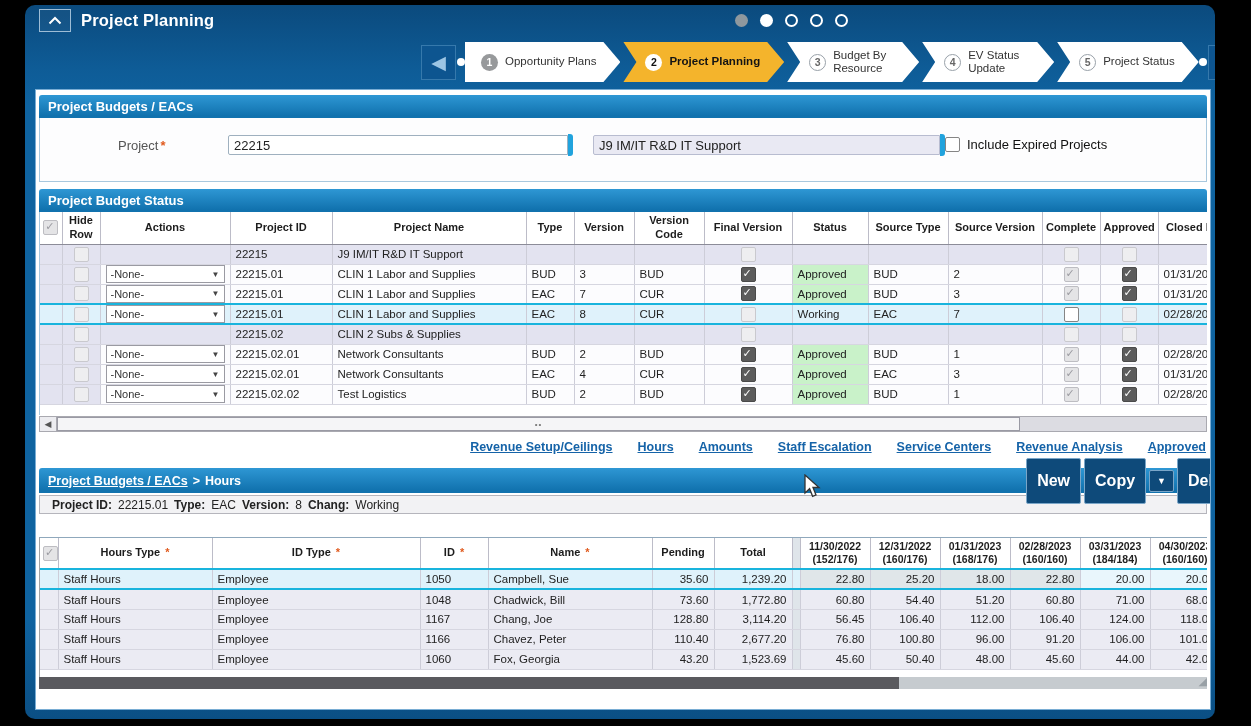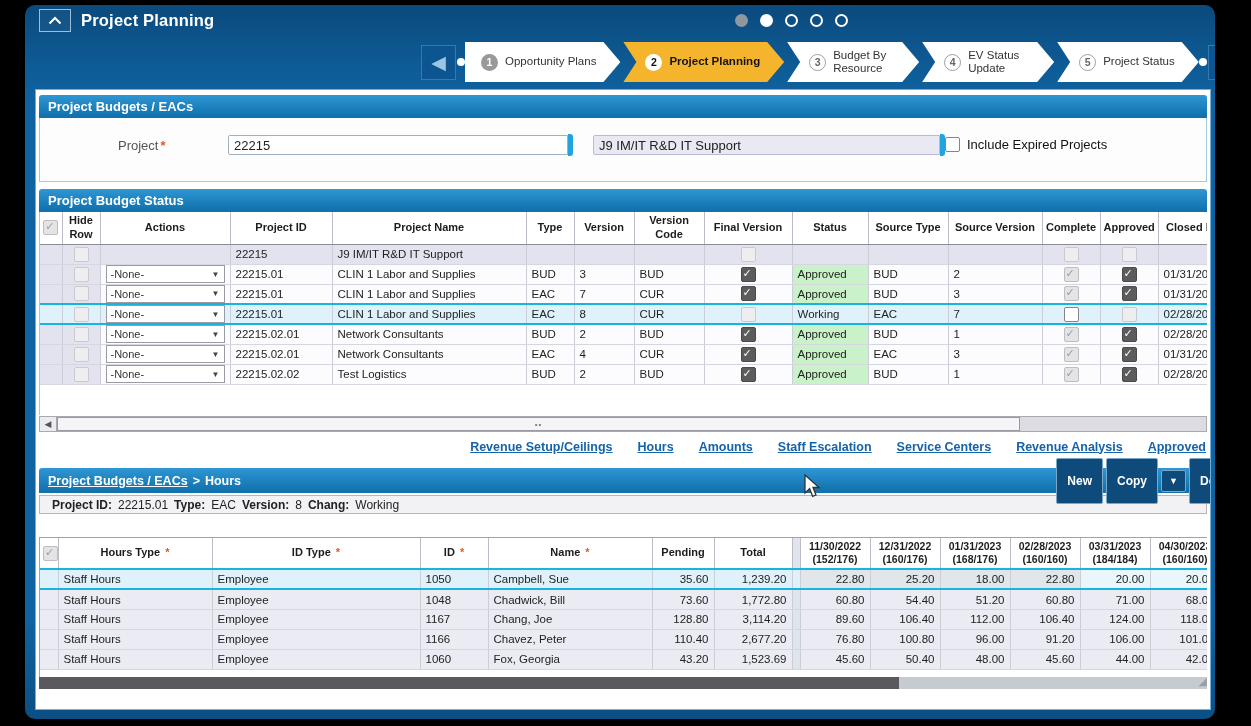--- a/index.html
+++ b/index.html
@@ -122,21 +122,21 @@
       padding-right:1px;margin:1px 3px 0 3px;}
   .links-row a{color:#1563a8;font-size:12.5px;font-weight:bold;text-decoration:underline;cursor:pointer;}
   
   .hours-bar{margin-top:9px;display:flex;align-items:center;justify-content:space-between;
       padding-right:0;position:relative;overflow:visible;height:25px;}
   .crumb{display:flex;align-items:center;gap:5px;font-size:12.5px;}
   .crumb a{color:#fff;font-weight:bold;text-decoration:underline;cursor:pointer;}
   .crumb .cur{color:#fff;font-weight:bold;}
   .btnrow{display:flex;gap:3px;align-items:center;margin-right:2px;}
   .btn{height:20px;background:#0e4a7a;border:1px solid #7aa6c8;border-radius:2px;color:#fff;
-      font-weight:bold;font-size:12px;padding:12px 10px;display:flex;align-items:center;cursor:pointer;}
+      font-weight:bold;font-size:16px;padding:12px 10px;display:flex;align-items:center;cursor:pointer;}
   .btn.icon{padding:0 7px;font-size:9px;}
   .btn.clip{margin-right:-42px;}
   
   .info-bar{height:19px;margin:2px 3px 0 3px;background:#f2f2f4;border:1px solid #b5b5bc;
       display:flex;align-items:center;gap:6px;font-size:12px;color:#222;padding-left:12px;
       box-sizing:border-box;}
   .info-bar b{font-weight:bold;}
   .spacer{height:23px;}
   .cursor{position:absolute;left:803px;top:474px;z-index:50;pointer-events:none;}
 </style>
@@ -338,20 +338,37 @@
                 <td>EAC</td>
                 <td>8</td>
                 <td>CUR</td>
                 <td class="ctr"><span class="cb dim"></span></td>
                 <td class="st-working">Working</td>
                 <td>EAC</td>
                 <td>7</td>
                 <td class="ctr"><span class="cb"></span></td>
                 <td class="ctr"><span class="cb dim"></span></td>
                 <td>02/28/2023</td>
+              </tr>
+              <tr class="parent">
+                <td class="shadecol"></td>
+                <td class="ctr shadecol"><span class="cb dim"></span></td>
+                <td></td>
+                <td>22215.02</td>
+                <td>CLIN 2 Subs &amp; Supplies</td>
+                <td></td>
+                <td></td>
+                <td></td>
+                <td class="ctr"><span class="cb dim"></span></td>
+                <td></td>
+                <td></td>
+                <td></td>
+                <td class="ctr"><span class="cb dim"></span></td>
+                <td class="ctr"><span class="cb dim"></span></td>
+                <td></td>
               </tr>
               <tr class="child">
                 <td class="shadecol"></td>
                 <td class="ctr shadecol"><span class="cb dim"></span></td>
                 <td>
                   <div class="dd">
                     <span>-None-</span>
                     <span class="arr">▼</span>
                   </div>
                 </td>
@@ -549,21 +566,21 @@
               </tr>
               <tr class="hrow">
                 <td></td>
                 <td>Staff Hours</td>
                 <td>Employee</td>
                 <td>1167</td>
                 <td>Chang, Joe</td>
                 <td class="num">128.80</td>
                 <td class="num">3,114.20</td>
                 <td class="hdivider"></td>
-                <td class="num mclosed">89.60</td>
+                <td class="num mclosed">56.45</td>
                 <td class="num mclosed">106.40</td>
                 <td class="num mclosed">112.00</td>
                 <td class="num mclosed">106.40</td>
                 <td class="num mopen">124.00</td>
                 <td class="num mopen">118.00</td>
               </tr>
               <tr class="hrow">
                 <td></td>
                 <td>Staff Hours</td>
                 <td>Employee</td>

